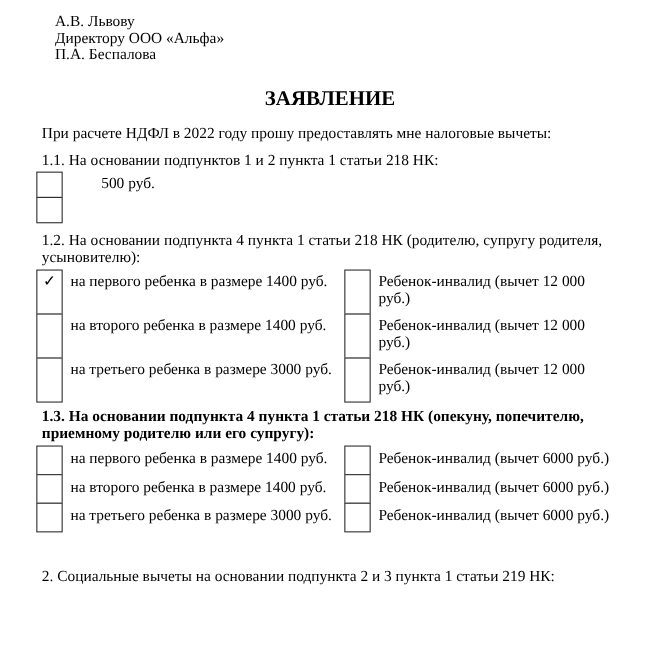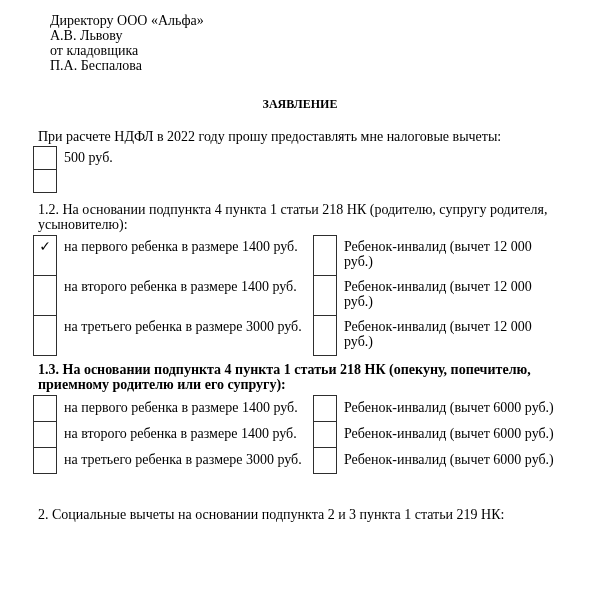--- a/index.html
+++ b/index.html
@@ -7,38 +7,38 @@
   body {
     width:600px; height:589px; overflow:hidden;
     font-family:"Liberation Serif","DejaVu Serif",serif;
     font-size:14px; line-height:15px; color:#000;
   }
   .page { padding:13px 38px 0 38px; width:600px; height:589px; }
 
   .addressee { margin-left:12px; }
   .addressee div { line-height:15px; }
 
-  .doc-title { margin-top:24px; text-align:center; font-weight:bold; font-size:12px; line-height:15px; }
+  .doc-title { margin-top:24px; text-align:center; font-weight:bold; font-size:19px; line-height:15px; }
 
   .intro { margin-top:17px; max-width:524px; }
 
   .h-s1  { margin-top:21px; max-width:524px; }
   .h-s11 { margin-top:10px; max-width:524px; }
   .h-s12 { margin-top:9px;  max-width:521px; }
   .h-s13 { margin-top:6px;  max-width:521px;font-weight:bold; }
   .h-s2  { margin-top:33px; max-width:524px; }
 
   
   .cb {
     flex:none; width:24px; border:1px solid #2e2e2e; background:#fff;
     text-align:center; font-size:14px; line-height:20px; color:#000;
   }
   
   .options11 { margin-top:2px; margin-left:-5px; }
-  .opt-row { display:flex; height:24px; }
+  .opt-row { display:flex; height:24px;gap:28px; }
   .opt-row + .opt-row { margin-top:-1px; }
   .opt-row .cb { height:24px; }
   .opt-row .opt-label { padding-left:7px; line-height:24px; }
 
   
   .grid { margin-top:3px; margin-left:-5px; }
   .grid-row { display:flex; }
   .grid-row + .grid-row { margin-top:-1px; }
   .grid12 .grid-row { height:41px; }
   .grid13 .grid-row { height:27px; }
@@ -48,31 +48,31 @@
   .cell-label-right { width:219px; padding-left:7px; }
   .grid12 .cell-label-left, .grid12 .cell-label-right { padding-top:4px; line-height:15px; }
   .grid13 .cell-label-left, .grid13 .cell-label-right { line-height:26px; }
 </style>
 </head>
 <body>
 
 <div class="page">
 
   <div class="addressee">
+    <div>А.В. Львову</div>
     <div>Директору ООО «Альфа»</div>
-    <div>А.В. Львову</div>
-    <div>от кладовщика</div>
     <div>П.А. Беспалова</div>
   </div>
 
   <div class="doc-title">ЗАЯВЛЕНИЕ</div>
 
   <div class="intro">При расчете НДФЛ в 2022 году прошу предоставлять мне налоговые вычеты:</div>
 
 
+  <div class="h-s11">1.1. На основании подпунктов 1 и 2 пункта 1 статьи 218 НК:</div>
 
   <div class="options11">
     <div class="opt-row">
       <div class="cb"></div>
       <div class="opt-label">500 руб.</div>
     </div>
     <div class="opt-row">
       <div class="cb"></div>
     </div>
   </div>

